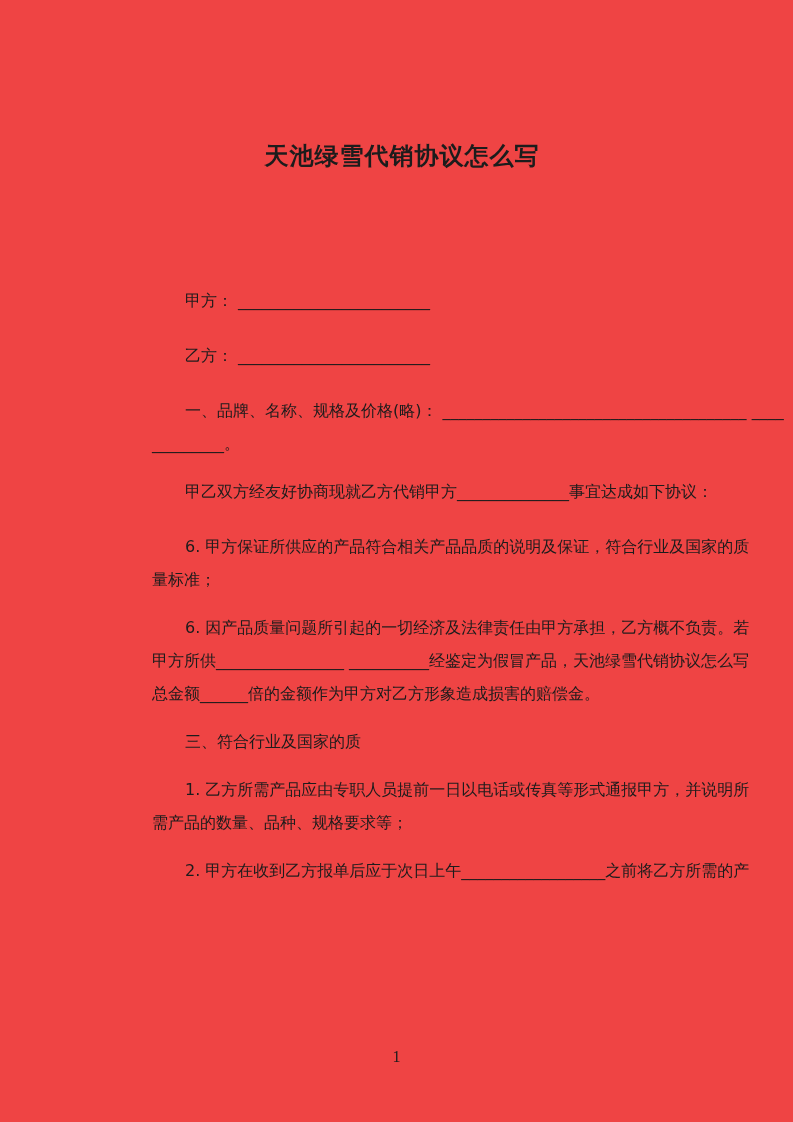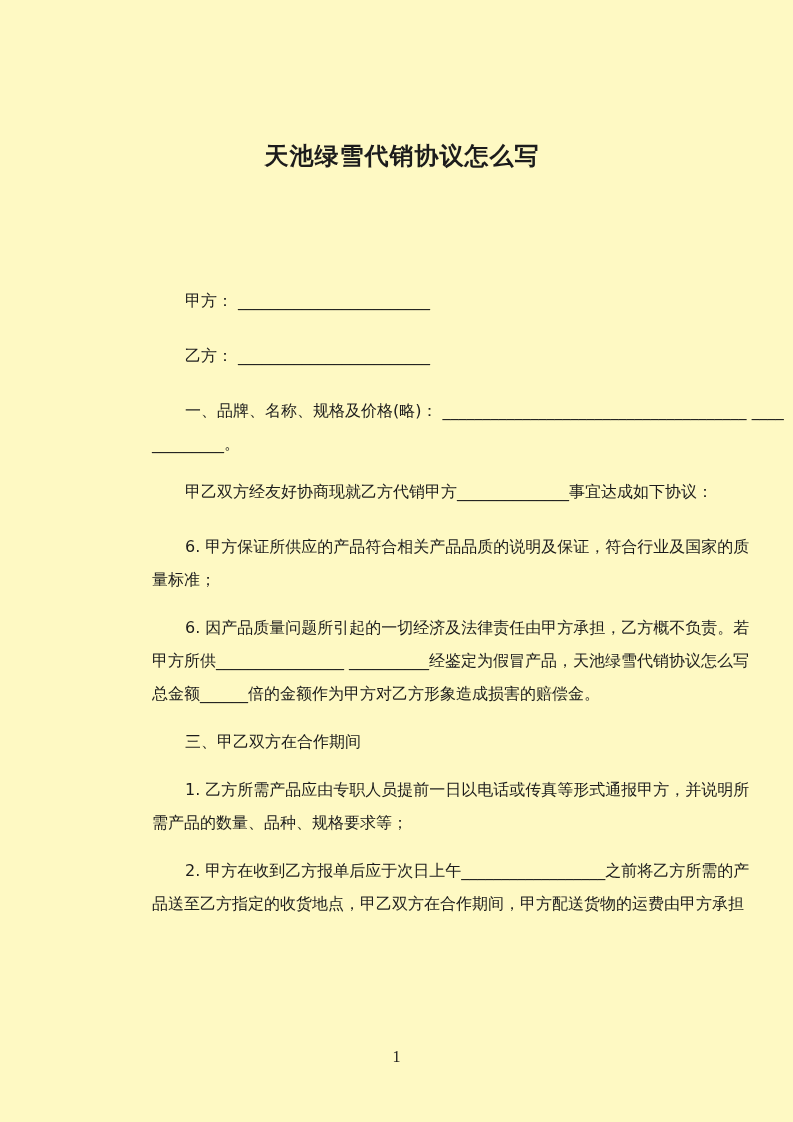--- a/index.html
+++ b/index.html
@@ -6,21 +6,21 @@
     margin: 0;
     padding: 0;
     background: #ffffff;
   }
   .page {
     position: relative;
     width: 793px;
     height: 1122px;
     margin: 0 auto;
     box-sizing: border-box;
-    background: #fef9c3;
+    background: #ef4444;
     padding: 141px 93px 0 104px;
     overflow: hidden;
     font-family: "DejaVu Sans", "Liberation Sans", sans-serif;
     color: #1c1c1c;
     font-size: 16px;
   }
   .doc-title {
     font-size: 24px;
     font-weight: 700;
     line-height: 31px;
@@ -84,28 +84,27 @@
     <div class="line">量标准；</div>
   </div>
 
   <div class="para">
     <div class="line indent">6. 因产品质量问题所引起的一切经济及法律责任由甲方承担，乙方概不负责。若</div>
     <div class="line">甲方所供________________ __________经鉴定为假冒产品，天池绿雪代销协议怎么写</div>
     <div class="line">总金额______倍的金额作为甲方对乙方形象造成损害的赔偿金。</div>
   </div>
 
   <div class="para">
-    <div class="line indent">三、甲乙双方在合作期间</div>
+    <div class="line indent">三、符合行业及国家的质</div>
   </div>
 
   <div class="para">
     <div class="line indent">1. 乙方所需产品应由专职人员提前一日以电话或传真等形式通报甲方，并说明所</div>
     <div class="line">需产品的数量、品种、规格要求等；</div>
   </div>
 
   <div class="para">
     <div class="line indent">2. 甲方在收到乙方报单后应于次日上午__________________之前将乙方所需的产</div>
-    <div class="line">品送至乙方指定的收货地点，甲乙双方在合作期间，甲方配送货物的运费由甲方承担</div>
   </div>
 
   <div class="page-number">1</div>
 
 </div>
 
 </body></html>

